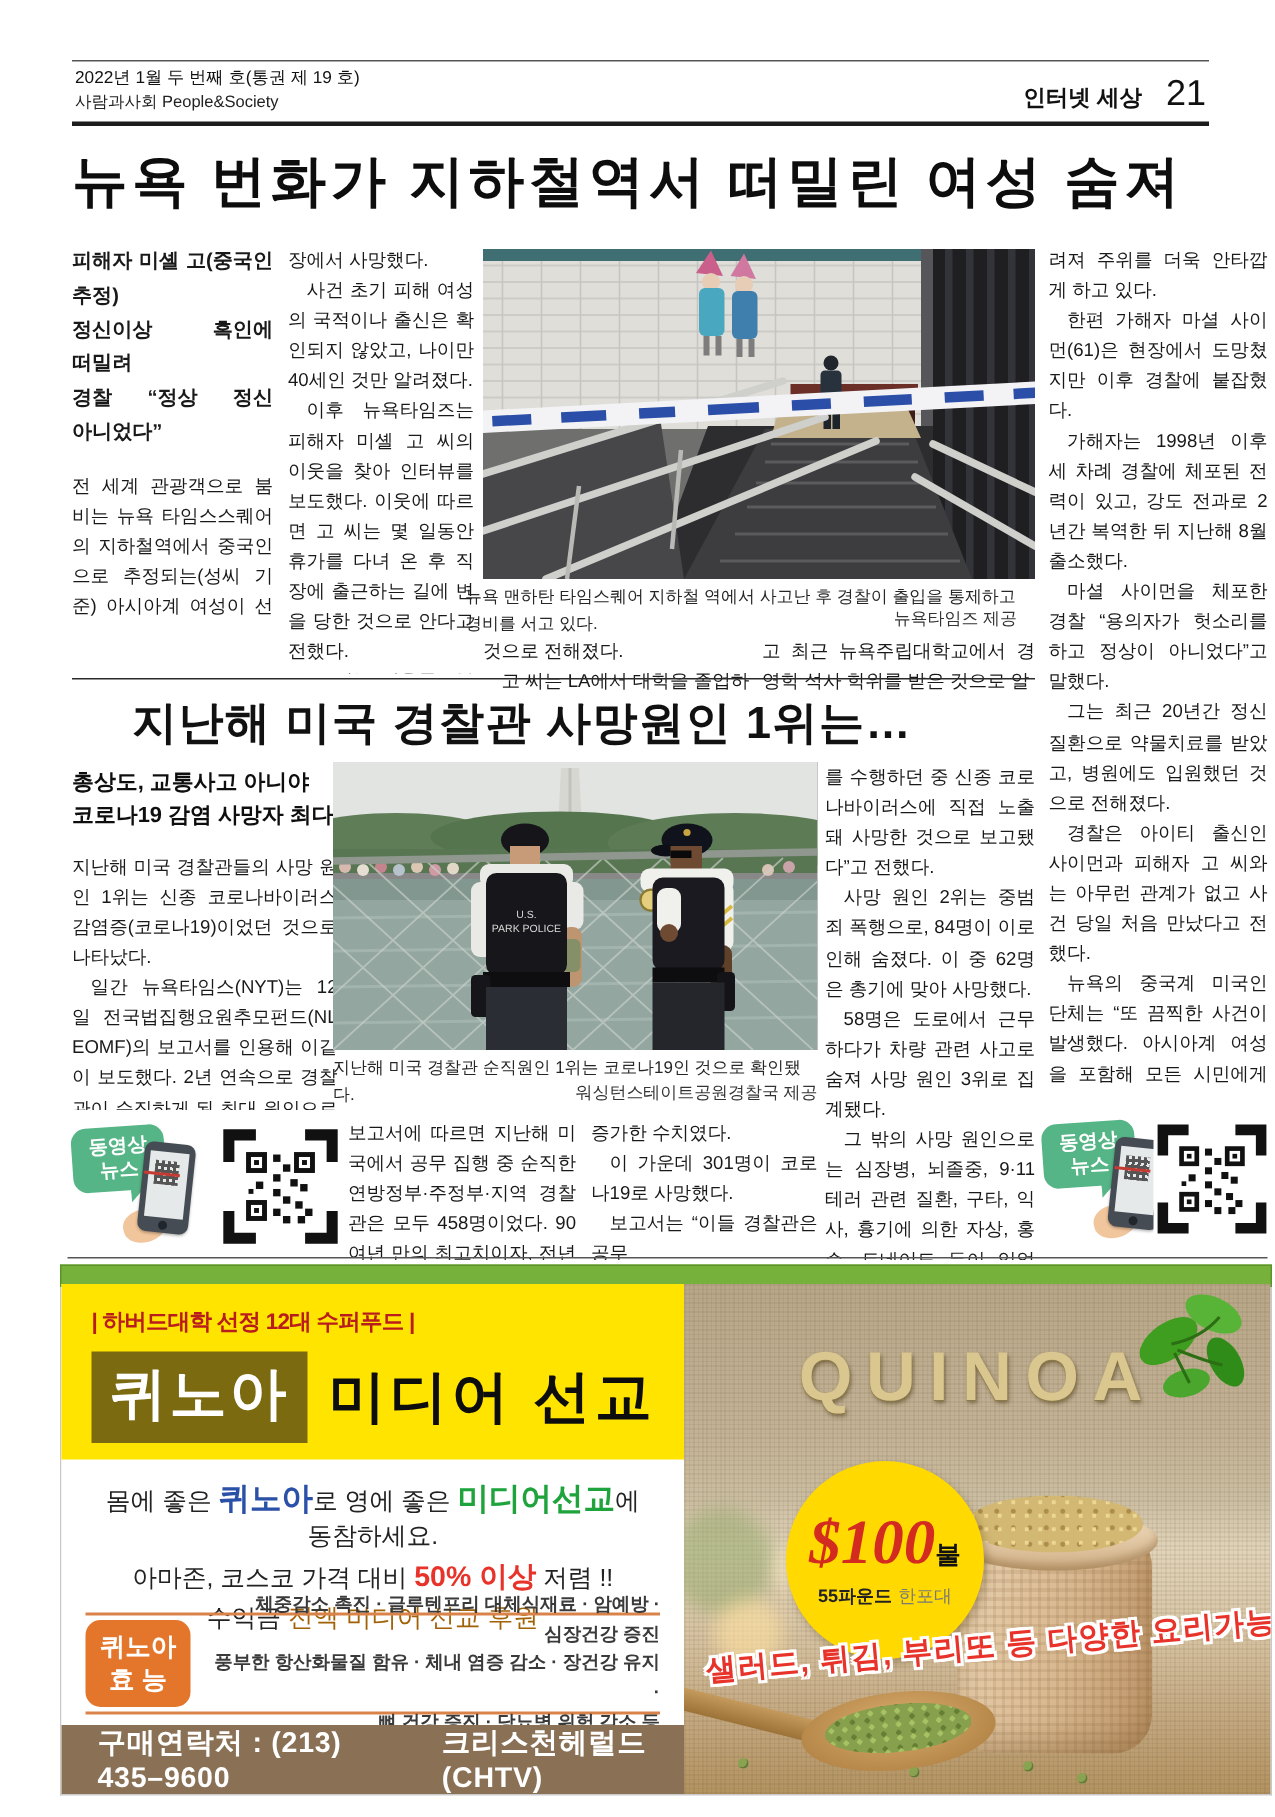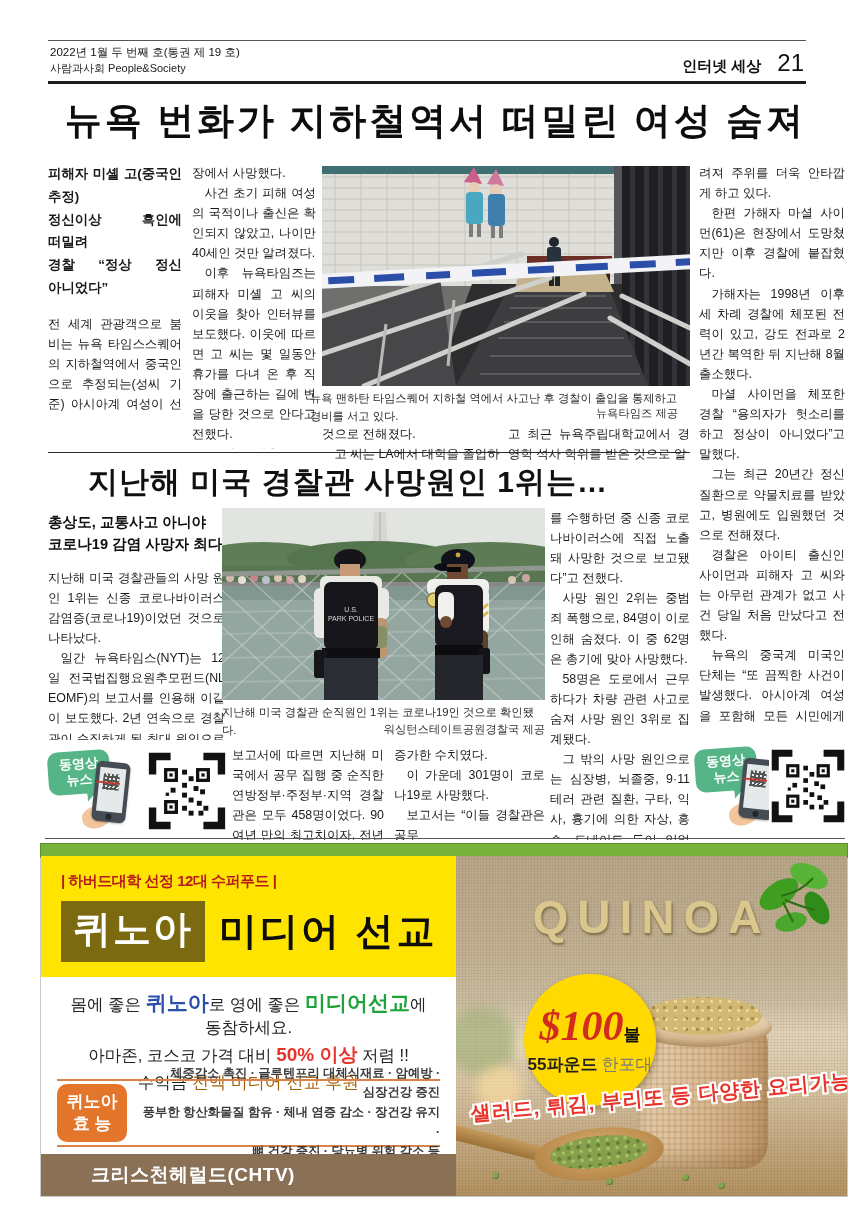--- a/index.html
+++ b/index.html
@@ -11,21 +11,21 @@
   .mast-top{border-top:1px solid #555;}
   .mast-row{display:flex;justify-content:space-between;align-items:flex-end;padding:3px 2px 4px 2px;}
   .mast-left{font-size:11.5px;line-height:1.45;color:#111;}
   .mast-left .l2{font-size:11px;color:#222;}
   .mast-right{display:flex;align-items:baseline;gap:16px;}
   .mast-section{font-size:15px;font-weight:bold;color:#111;}
   .mast-page{font-size:24px;color:#111;}
   .mast-bot{border-top:3px solid #1c1c1c;}
 
   
-  .h1-a1{position:absolute;left:48px;width:758px;top:96px;text-align:right;
+  .h1-a1{position:absolute;left:48px;width:758px;top:96px;text-align:left;
          font-family:"Liberation Serif","DejaVu Serif",serif;font-weight:bold;
          font-size:37px;letter-spacing:3px;color:#0d0d0d;}
   .h1-a2{position:absolute;left:48px;width:600px;top:462px;text-align:center;
          font-weight:bold;font-size:30px;letter-spacing:1px;color:#111;}
 
   
   .col{position:absolute;overflow:hidden;font-size:12.4px;line-height:1.62;
        text-align:justify;word-break:break-all;color:#191919;}
   .col p{margin:0;text-indent:1em;}
   .col p.ni{text-indent:0;}
@@ -137,21 +137,21 @@
      background-color:#87a04e;
      background-image:radial-gradient(#a8c263 26%,transparent 28%),radial-gradient(#647e33 24%,transparent 26%);
      background-size:9px 9px,10px 10px;background-position:0 0,4px 4px;}
   .bean{position:absolute;width:7px;height:7px;border-radius:50%;background:#8aa350;box-shadow:inset -1px -1px 0 #64793a;}
   .price{position:absolute;left:68px;top:118px;width:132px;height:132px;border-radius:50%;background:#ffd900;
      display:flex;flex-direction:column;align-items:center;justify-content:center;
      box-shadow:2px 3px 6px rgba(90,70,20,.35);}
   .price-main{font-family:"Liberation Serif","DejaVu Serif",serif;font-style:italic;font-weight:bold;
      font-size:42px;color:#d42b20;line-height:1;}
   .price-unit{font-size:17px;color:#111;font-weight:bold;font-style:normal;}
-  .price-sub{margin-top:6px;font-size:17px;}
+  .price-sub{margin-top:6px;font-size:12px;}
   .price-sub .b{font-weight:bold;color:#222;}
   .price-sub .r{color:#7a7a7a;margin-left:4px;}
   .usage{position:absolute;left:14px;right:4px;top:228px;font-size:20px;font-weight:bold;color:#e8332a;
      transform:rotate(-5deg);letter-spacing:1px;white-space:nowrap;
      text-shadow:-2px -2px 0 #fff,2px -2px 0 #fff,-2px 2px 0 #fff,2px 2px 0 #fff,0 2px 0 #fff,2px 0 0 #fff,0 -2px 0 #fff,-2px 0 0 #fff;}
 </style>
 </head>
 <body>
 
 <div class="page">
@@ -555,20 +555,21 @@
           <div>효 능</div>
         </div>
         <div class="ad-eff-text">
           <div>체중감소 촉진 · 글루텐프리 대체식재료 · 암예방 · 심장건강 증진</div>
           <div>풍부한 항산화물질 함유 · 체내 염증 감소 · 장건강 유지 ·</div>
           <div>뼈 건강 증진 · 당뇨병 위험 감소 등</div>
         </div>
       </div>
 
       <div class="ad-brown">
+        <span>구매연락처 : (213) 435–9600</span>
         <span class="c2">크리스천헤럴드(CHTV)</span>
       </div>
     </div>
 
     <div class="ad-photo">
       <div class="quinoa-word">QUINOA</div>
       <svg class="basil" viewBox="0 0 120 92">
         <g>
           <ellipse cx="58" cy="38" rx="22" ry="12" fill="#3f9e1f" transform="rotate(-35 58 38)"></ellipse>
           <ellipse cx="88" cy="20" rx="20" ry="11" fill="#57b437" transform="rotate(25 88 20)"></ellipse>

